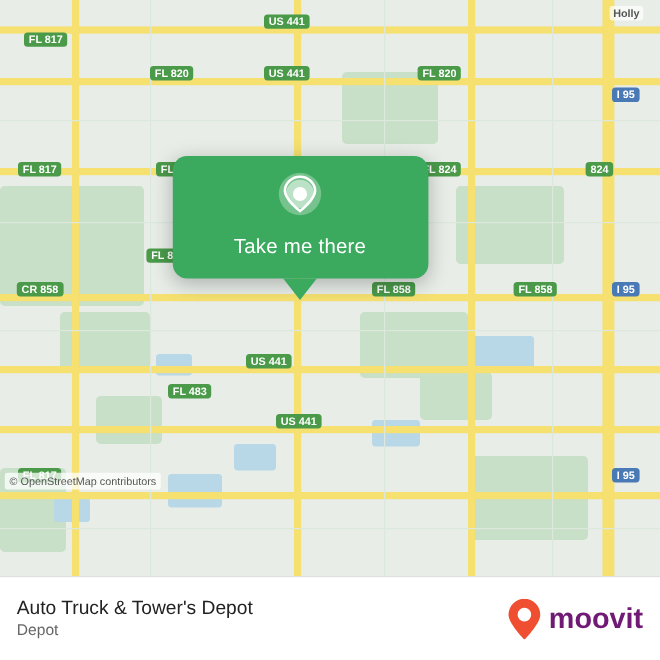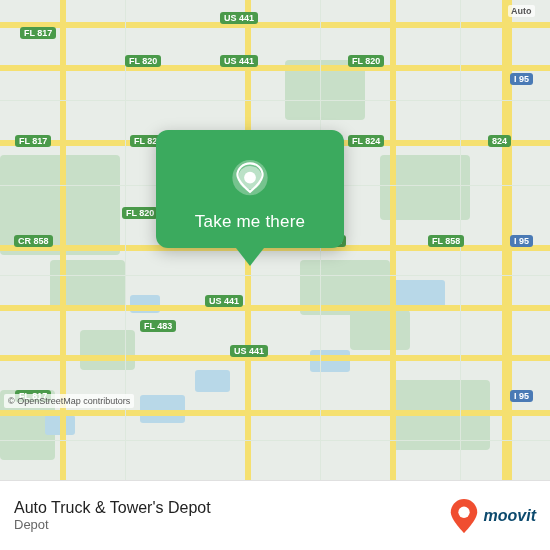--- a/index.html
+++ b/index.html
@@ -93,26 +93,26 @@
       width: 210px;
       display: flex;
       flex-direction: column;
       align-items: center;
       z-index: 10;
     }
 
     #callout-box {
       background-color: #3baa5e;
       border-radius: 12px;
-      padding: 30px 24px 16px;
+      padding: 14px 24px 16px;
       display: flex;
       flex-direction: column;
       align-items: center;
       box-shadow: 0 4px 16px rgba(0,0,0,0.25);
-      width: 188px;
+      width: 213px;
     }
 
     .pin-icon {
       width: 42px;
       height: 42px;
       margin-bottom: 10px;
     }
 
     #callout-label {
       color: white;
@@ -167,24 +167,23 @@
       align-items: center;
       gap: 6px;
     }
 
     .moovit-pin {
       width: 28px;
       height: 34px;
     }
 
     .moovit-text {
-      font-size: 16px;
+      font-size: 24px;
       font-weight: bold;
-      color: #0c4a6e;
-      font-style: italic;
+      color: #701a75;
     }
 
     #osm-credit {
       position: absolute;
       bottom: 72px;
       left: 4px;
       font-size: 9px;
       color: #555;
       background: rgba(255,255,255,0.75);
       padding: 2px 4px;
@@ -249,21 +248,21 @@
       <div class="road-label green-badge" style="top: 135px; left: 130px;">FL 824</div>
       <div class="road-label green-badge" style="top: 135px; left: 348px;">FL 824</div>
       <div class="road-label green-badge" style="top: 235px; left: 310px;">FL 858</div>
       <div class="road-label green-badge" style="top: 235px; left: 428px;">FL 858</div>
       <div class="road-label green-badge" style="top: 320px; left: 140px;">FL 483</div>
       <div class="road-label green-badge" style="top: 235px; left: 14px;">CR 858</div>
       <div class="road-label blue-badge" style="top: 73px; left: 510px;">I 95</div>
       <div class="road-label blue-badge" style="top: 235px; left: 510px;">I 95</div>
       <div class="road-label blue-badge" style="top: 390px; left: 510px;">I 95</div>
       <div class="road-label green-badge" style="top: 135px; left: 488px;">824</div>
-      <div class="road-label" style="top: 5px; left: 508px;">Auto</div>
+      <div class="road-label" style="top: 5px; left: 508px;">Holly</div>
       <div class="road-label green-badge" style="top: 207px; left: 122px;">FL 820</div>
     </div>
 
   <div id="callout">
     <div id="callout-box">
 
       <svg class="pin-icon" viewBox="0 0 42 50" fill="none" xmlns="http://www.w3.org/2000/svg">
         <circle cx="21" cy="21" r="21" fill="white" fill-opacity="0.3"></circle>
         <circle cx="21" cy="21" r="14" fill="white" fill-opacity="0.5"></circle>
         <circle cx="21" cy="21" r="7" fill="white"></circle>

